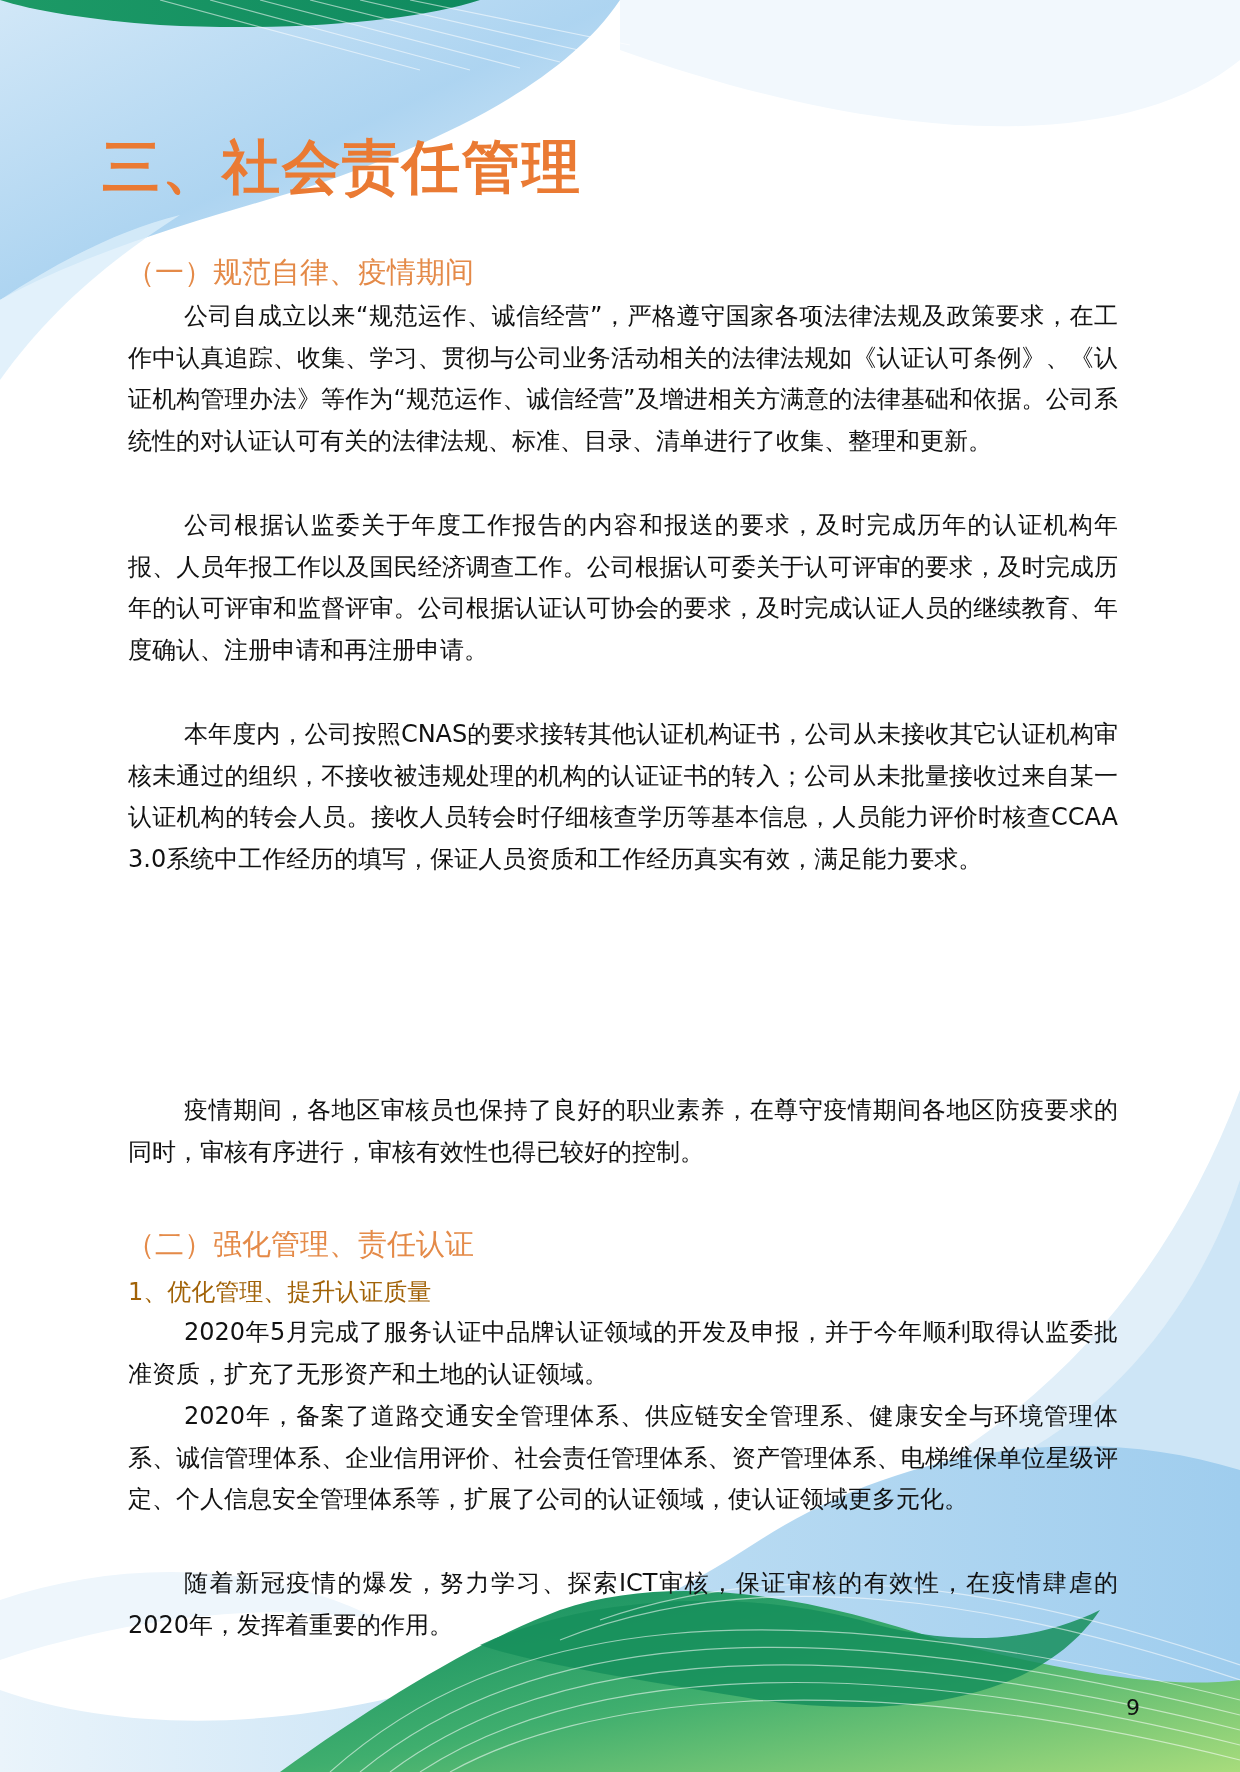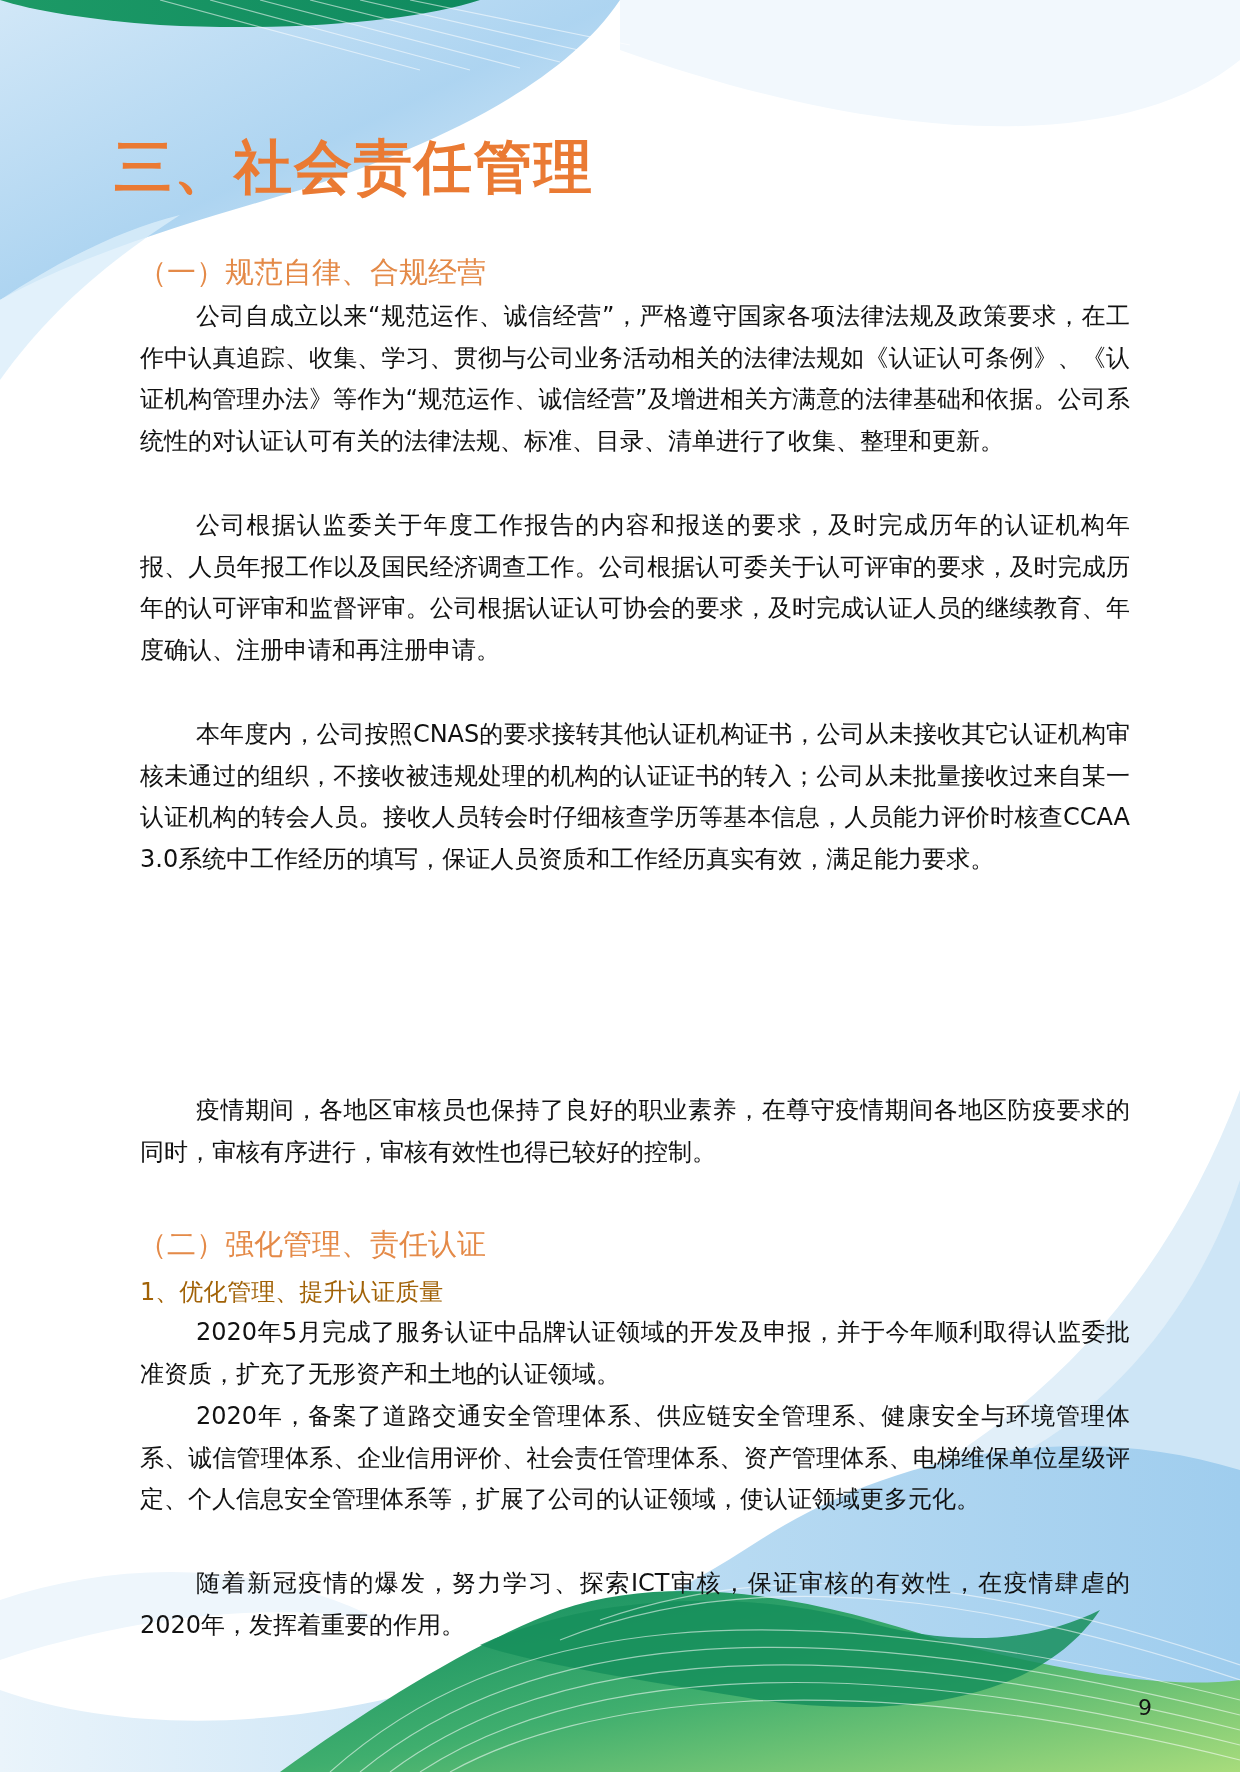--- a/index.html
+++ b/index.html
@@ -3,21 +3,21 @@
 <meta charset="utf-8">
 <style>
   html, body { margin: 0; padding: 0; }
   body {
     width: 1240px; height: 1772px; position: relative; overflow: hidden;
     background: #ffffff;
     font-family: "DejaVu Serif", "Liberation Serif", serif;
     color: #111;
   }
   .bg { position: absolute; left: 0; top: 0; width: 1240px; height: 1772px; z-index: 0; }
-  .content { position: absolute; left: 12px; top: 0; width: 1046px; height: 1772px; z-index: 1; border-radius: 24px; }
+  .content { position: absolute; left: 0; top: 0; width: 1046px; height: 1772px; z-index: 1; border-radius: 24px; }
 
   .page-title {
     position: absolute; left: 102px; top: 138px;
     font-family: "DejaVu Sans", "Liberation Sans", sans-serif;
     font-weight: bold; font-size: 58px; letter-spacing: 2px;
     color: #ea7a33; margin: 0; line-height: 1;
   }
   .section-heading {
     position: absolute; left: 126px;
     font-family: "DejaVu Sans", "Liberation Sans", sans-serif;
@@ -95,21 +95,21 @@
     <path d="M420,1772 C560,1680 820,1640 1240,1745"></path>
     <path d="M450,1772 C580,1700 840,1660 1240,1760"></path>
     <path d="M560,1640 C760,1560 1000,1600 1240,1680"></path>
     <path d="M600,1620 C800,1550 1020,1590 1240,1665"></path>
   </g>
 </svg>
 
 <div class="content">
   <h1 class="page-title">三、社会责任管理</h1>
 
-  <h2 class="section-heading" style="top:258px;">（一）规范自律、合规经营</h2>
+  <h2 class="section-heading" style="top:258px;">（一）规范自律、疫情期间</h2>
   <p class="para" style="top:505px;">公司根据认监委关于年度工作报告的内容和报送的要求，及时完成历年的认证机构年报、人员年报工作以及国民经济调查工作。公司根据认可委关于认可评审的要求，及时完成历年的认可评审和监督评审。公司根据认证认可协会的要求，及时完成认证人员的继续教育、年度确认、注册申请和再注册申请。</p>
   <p class="para" style="top:296px;">公司自成立以来“规范运作、诚信经营”，严格遵守国家各项法律法规及政策要求，在工作中认真追踪、收集、学习、贯彻与公司业务活动相关的法律法规如《认证认可条例》、《认证机构管理办法》等作为“规范运作、诚信经营”及增进相关方满意的法律基础和依据。公司系统性的对认证认可有关的法律法规、标准、目录、清单进行了收集、整理和更新。</p>
   <p class="para" style="top:714px;">本年度内，公司按照CNAS的要求接转其他认证机构证书，公司从未接收其它认证机构审核未通过的组织，不接收被违规处理的机构的认证证书的转入；公司从未批量接收过来自某一认证机构的转会人员。接收人员转会时仔细核查学历等基本信息，人员能力评价时核查CCAA 3.0系统中工作经历的填写，保证人员资质和工作经历真实有效，满足能力要求。</p>
   <p class="para" style="top:1090px;">疫情期间，各地区审核员也保持了良好的职业素养，在尊守疫情期间各地区防疫要求的同时，审核有序进行，审核有效性也得已较好的控制。</p>
 
   <h2 class="section-heading" style="top:1230px;">（二）强化管理、责任认证</h2>
   <div class="sub-heading" style="top:1280px;">1、优化管理、提升认证质量</div>
   <p class="para" style="top:1312px;">2020年5月完成了服务认证中品牌认证领域的开发及申报，并于今年顺利取得认监委批准资质，扩充了无形资产和土地的认证领域。</p>
   <p class="para" style="top:1396px;">2020年，备案了道路交通安全管理体系、供应链安全管理系、健康安全与环境管理体系、诚信管理体系、企业信用评价、社会责任管理体系、资产管理体系、电梯维保单位星级评定、个人信息安全管理体系等，扩展了公司的认证领域，使认证领域更多元化。</p>
   <p class="para" style="top:1563px;">随着新冠疫情的爆发，努力学习、探索ICT审核，保证审核的有效性，在疫情肆虐的2020年，发挥着重要的作用。</p>

